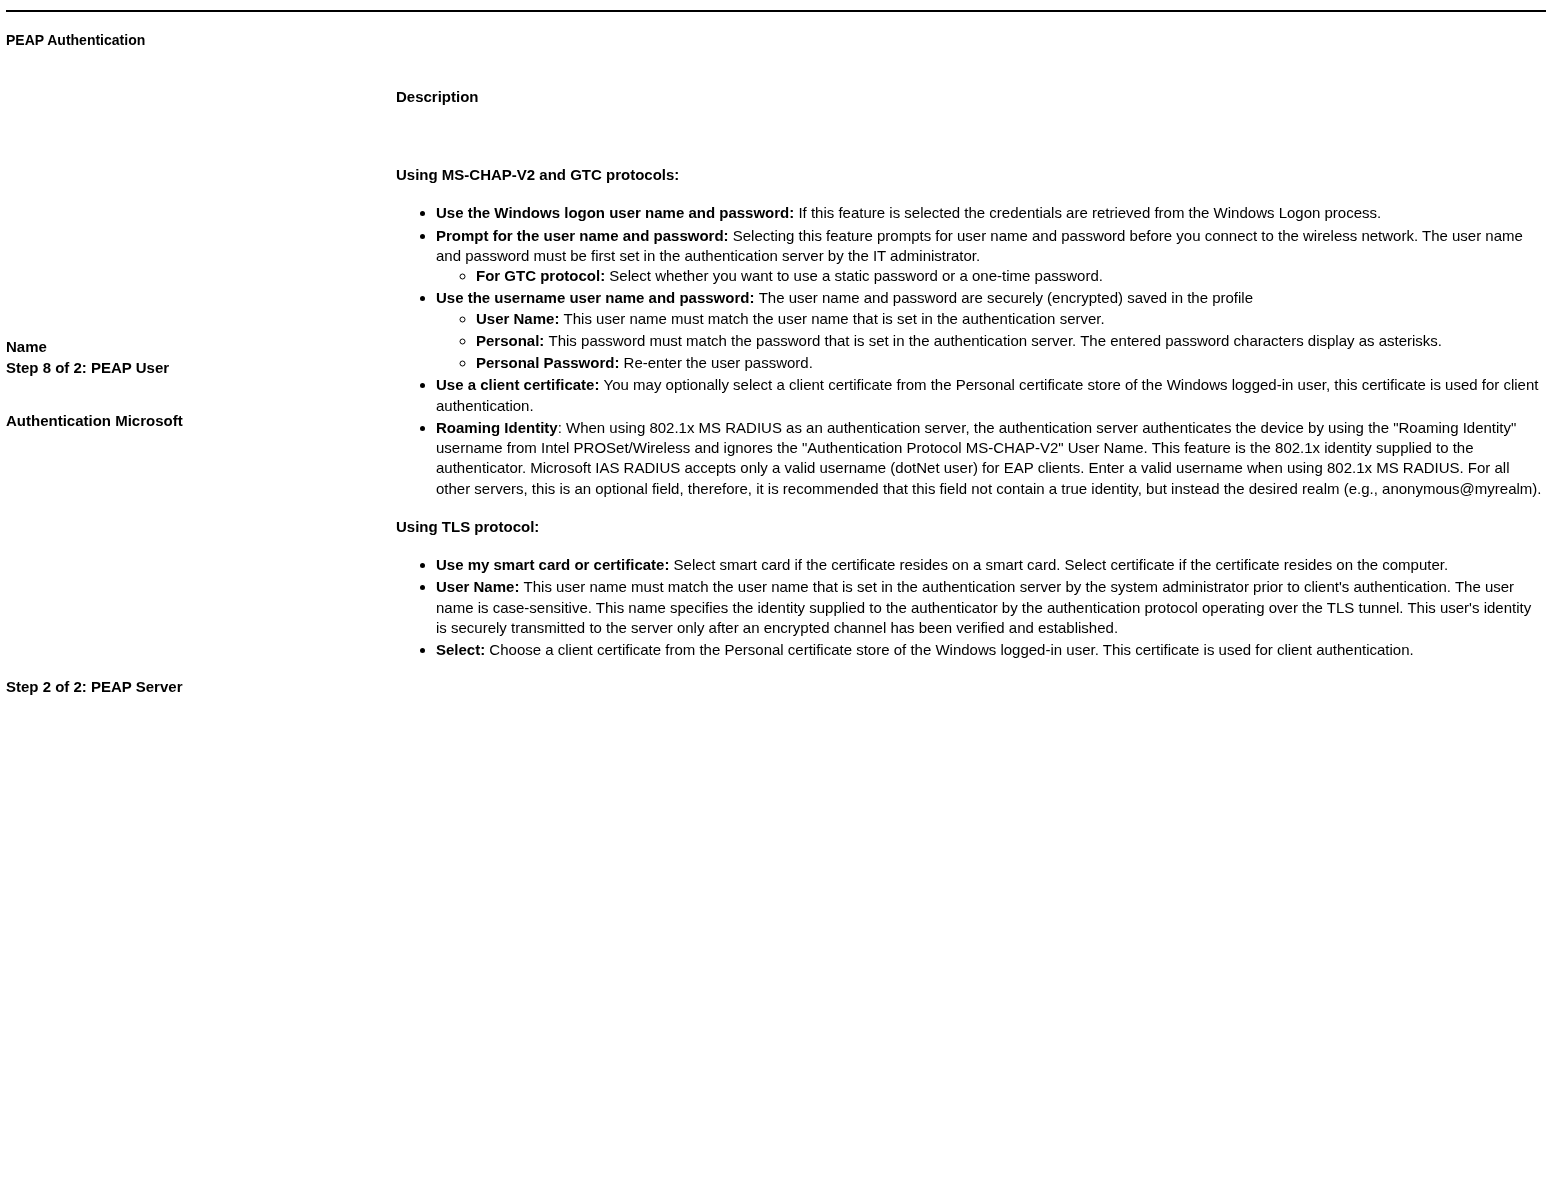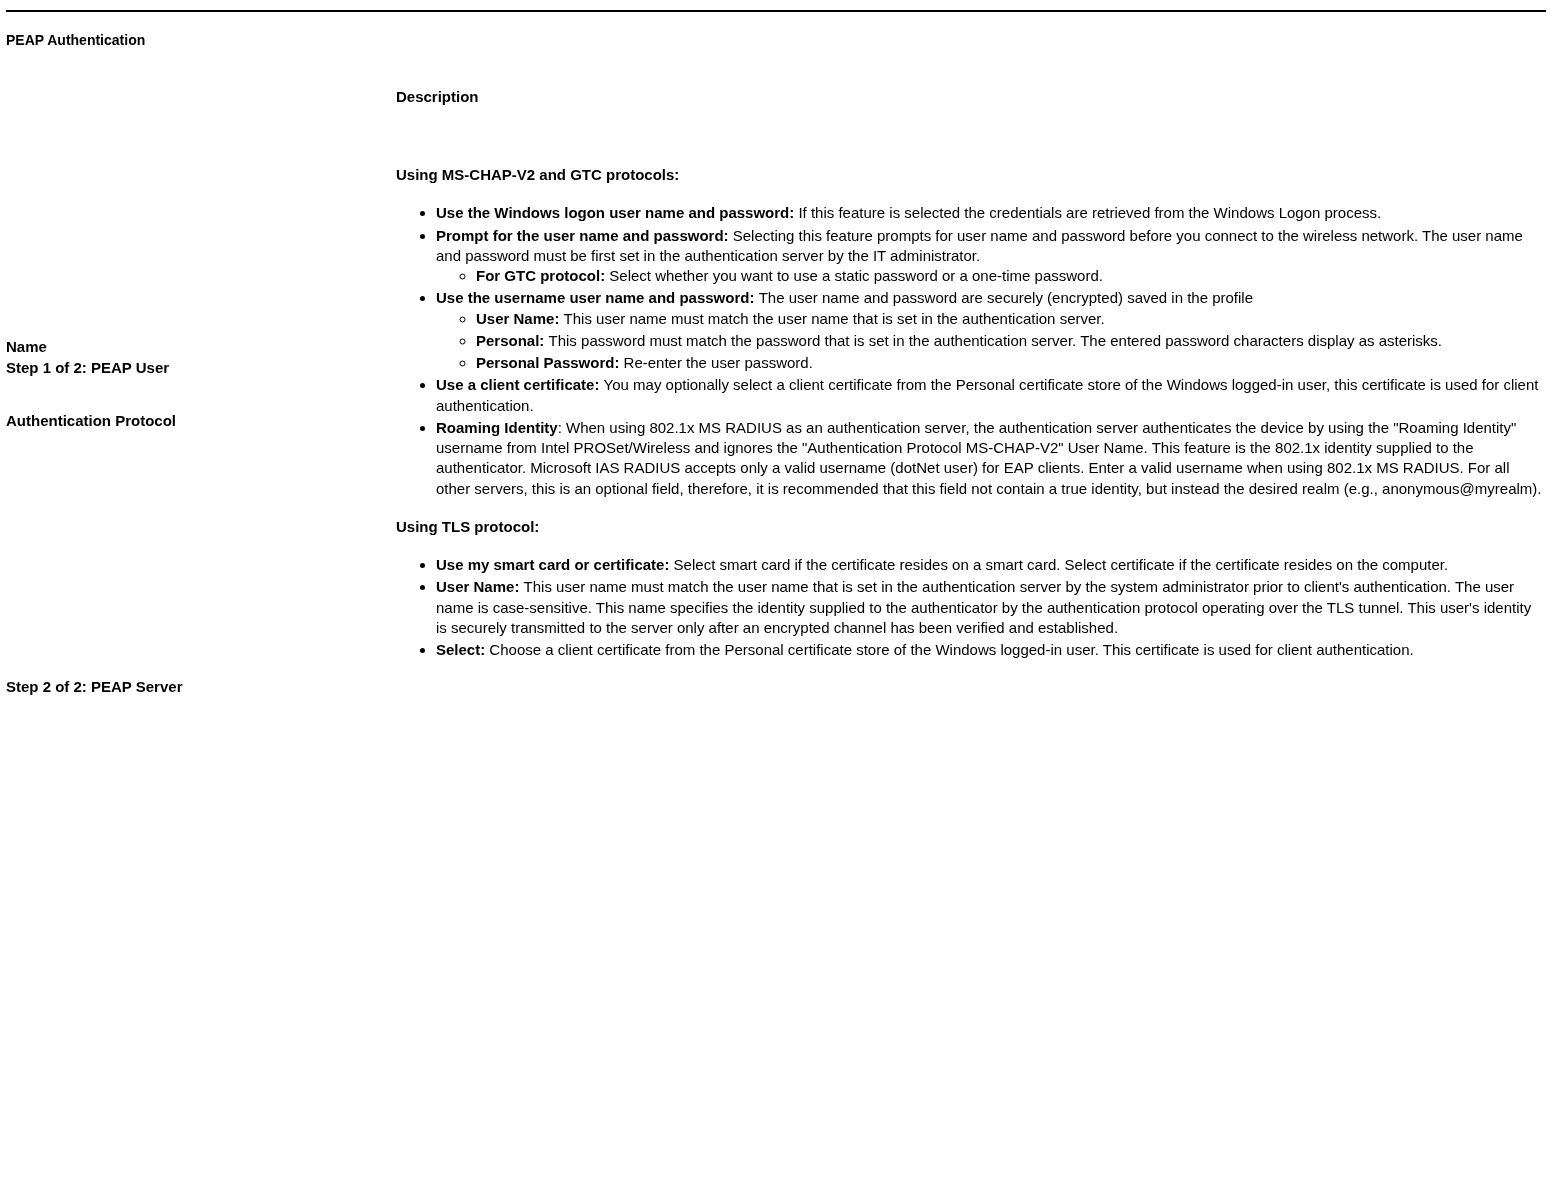--- a/index.html
+++ b/index.html
@@ -68,23 +68,23 @@
 <body>
 
 <div class="page">
   <div class="top-bar"></div>
 
   <div class="title">PEAP Authentication</div>
 
   <div class="table">
     <div class="col-name">
       <div class="th">Name</div>
-      <div class="row-label">Step 1 of 2: PEAP User</div>
+      <div class="row-label">Step 8 of 2: PEAP User</div>
       <div class="step-spacer"></div>
-      <div class="row-label">Authentication Protocol</div>
+      <div class="row-label">Authentication Microsoft</div>
     </div>
 
     <div class="col-desc">
       <div class="th">Description</div>
       <div style="height:20px"></div>
       <div class="step-spacer"></div>
 
 
       <p class="b">Using MS-CHAP-V2 and GTC protocols:</p>
 

